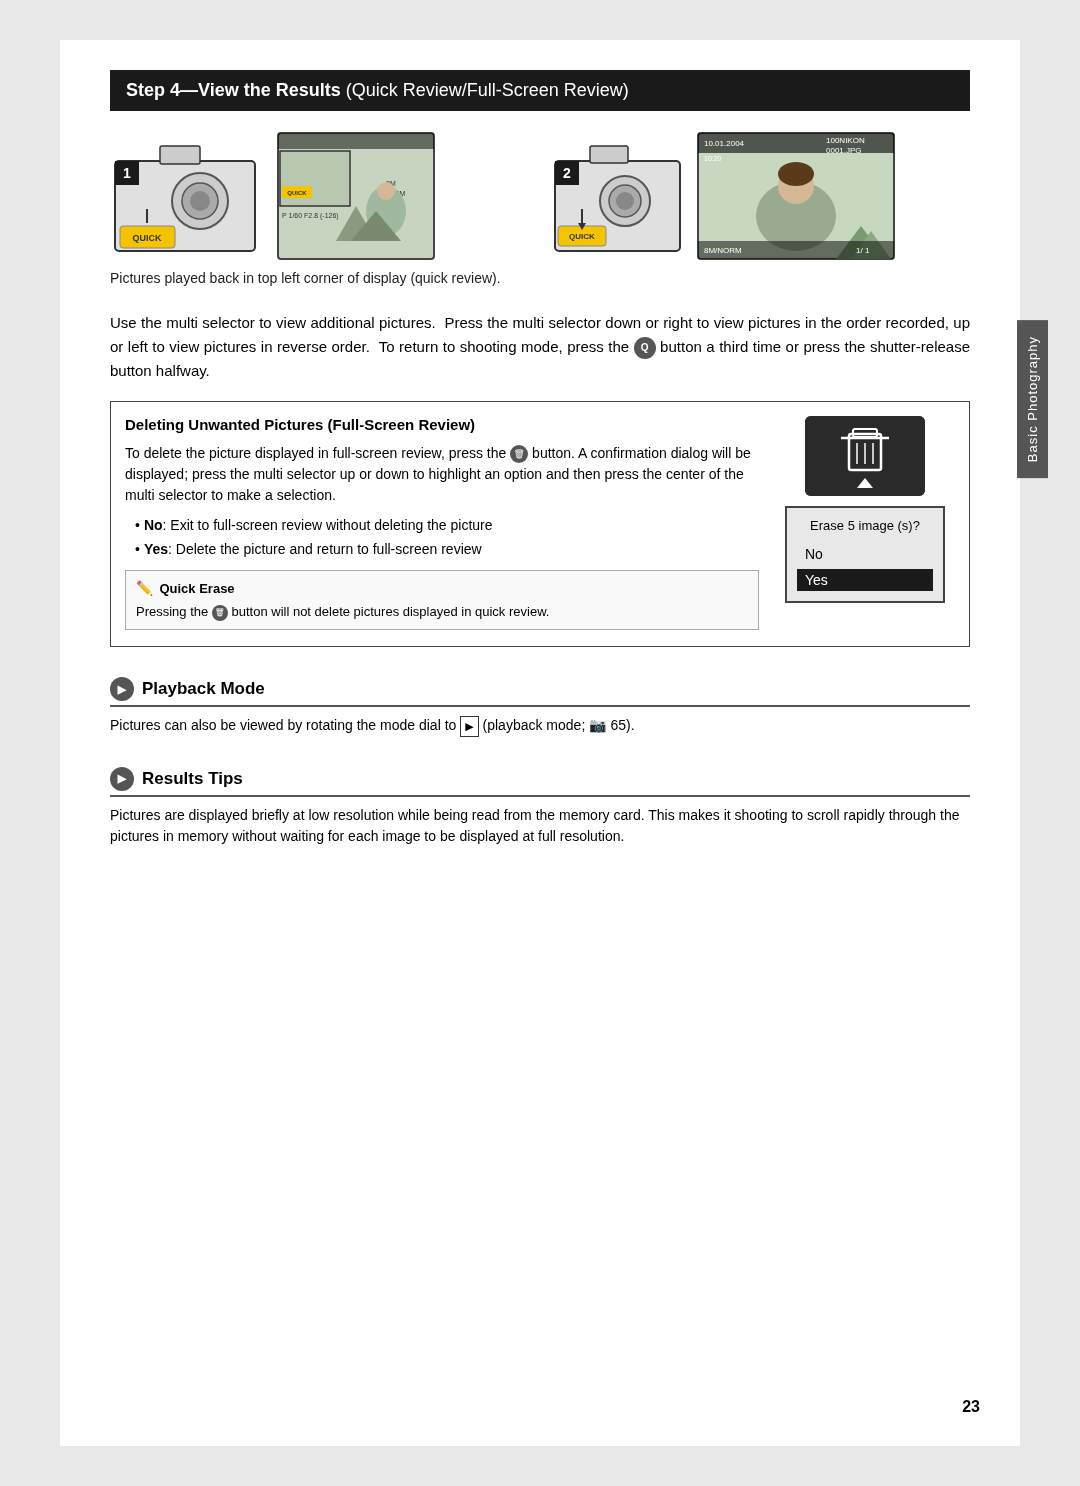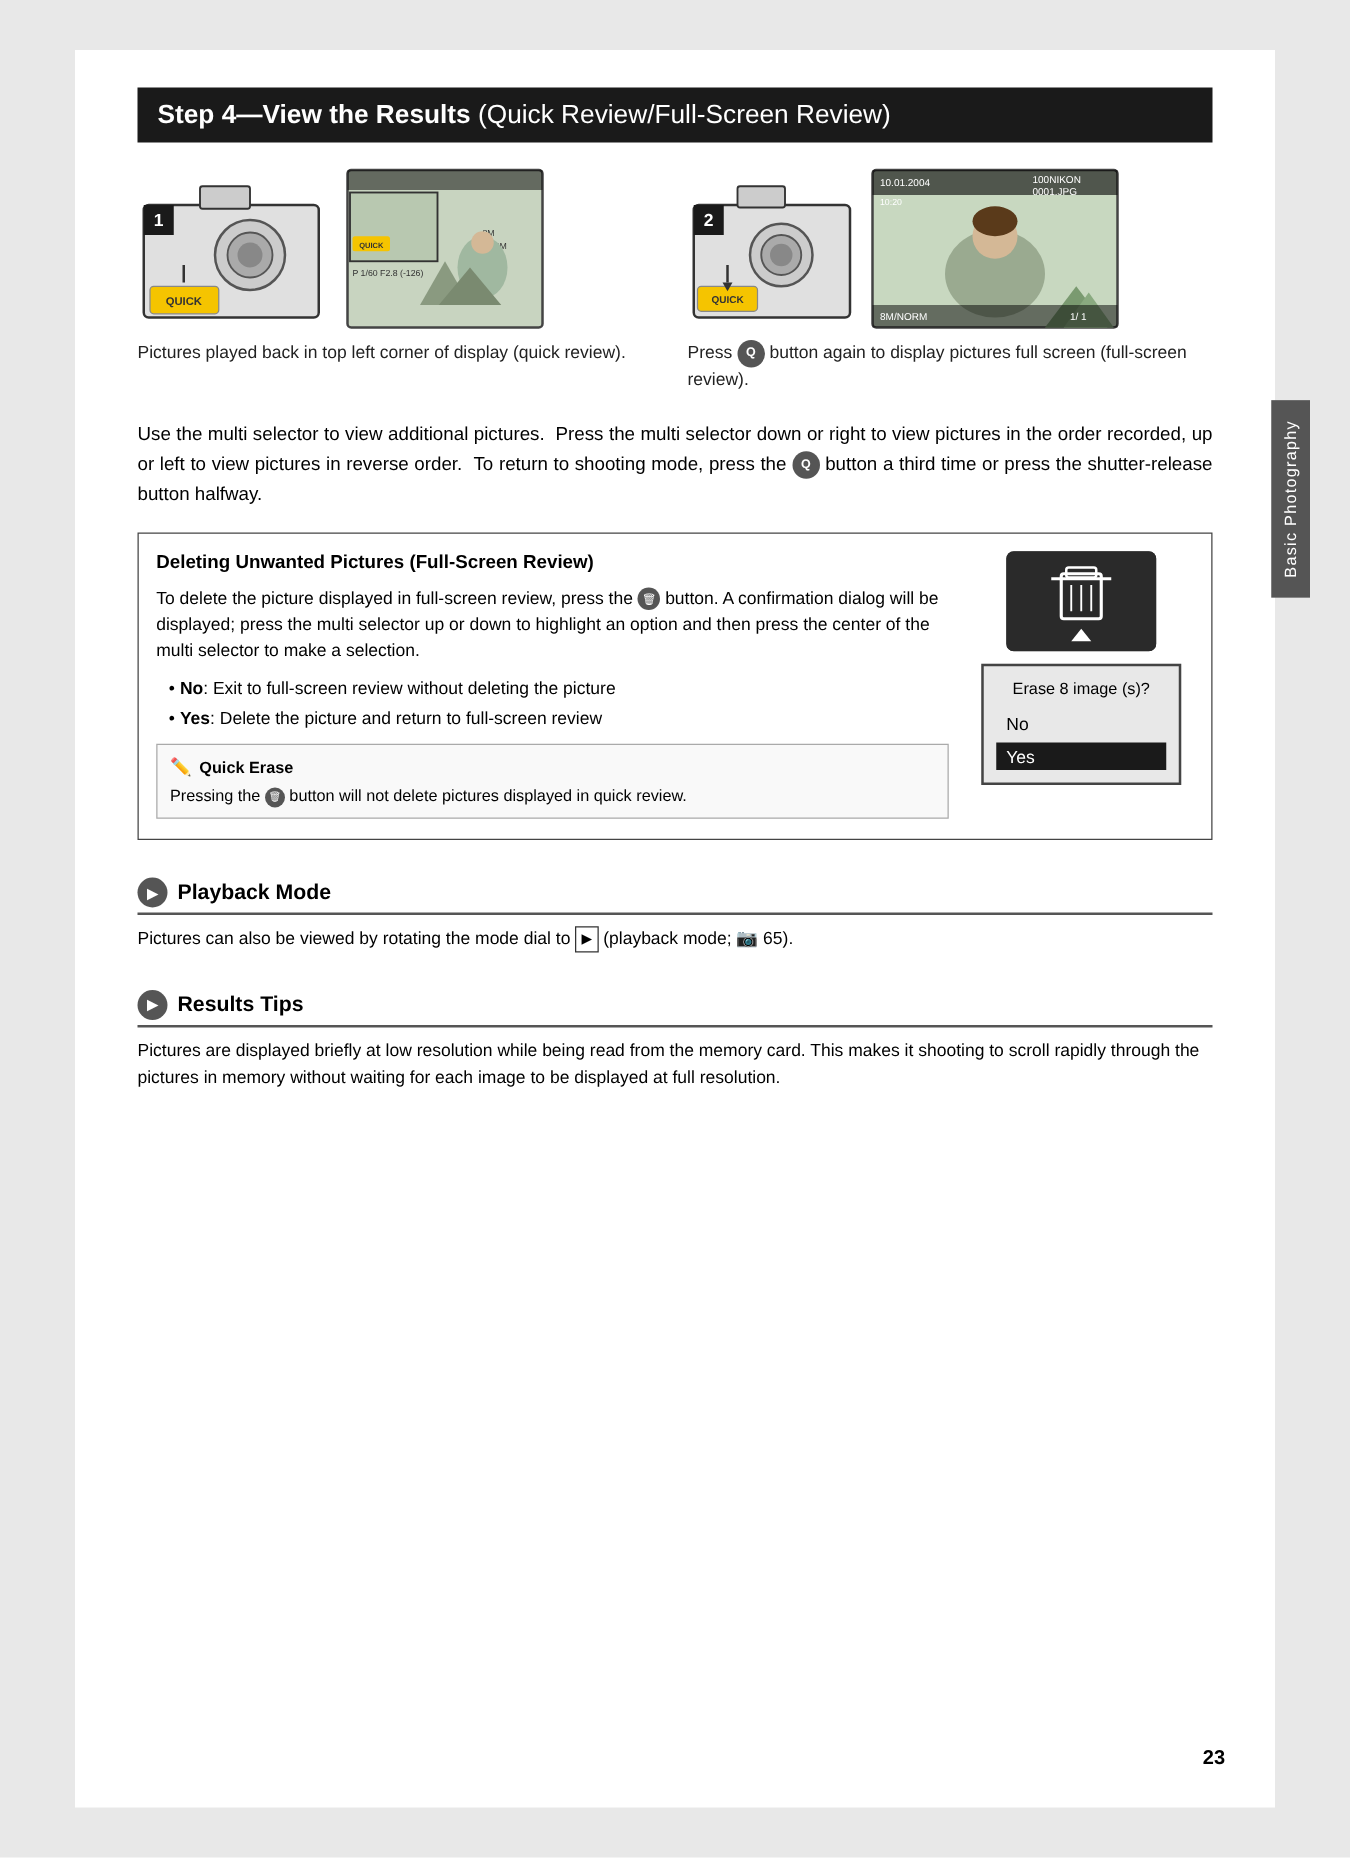--- a/index.html
+++ b/index.html
@@ -17,21 +17,21 @@
       background: #ffffff;
       margin: 40px auto;
       padding: 30px 50px 50px 50px;
       position: relative;
     }
     
     .step-heading {
       background: #1a1a1a;
       color: #ffffff;
       padding: 10px 16px;
-      font-size: 21px;
+      font-size: 18px;
       font-weight: bold;
       margin-bottom: 20px;
     }
     .step-heading span.normal {
       font-weight: normal;
     }
     
     .intro-text {
       font-size: 16px;
       margin-bottom: 20px;
@@ -348,21 +348,20 @@
 
             <polygon points="140,128 165,95 190,128" fill="#7a9a70"></polygon>
             <polygon points="155,128 175,100 195,128" fill="#8aaa80"></polygon>
 
             <rect x="2" y="110" width="196" height="18" fill="rgba(0,0,0,0.5)"></rect>
             <text x="8" y="122" font-size="8" fill="#fff">8M/NORM</text>
             <text x="160" y="122" font-size="8" fill="#fff">1/ 1</text>
           </svg>
         </div>
       </div>
-      <p class="figure-caption">Press <span class="quick-icon-inline">Q</span> button again to display pictures full screen (full-screen review).</p>
     </div>
   </div>
 
   <p class="body-para">
     Use the multi selector to view additional pictures. &nbsp;Press the multi selector down or right to view pictures in the order recorded, up or left to view pictures in reverse order. &nbsp;To return to shooting mode, press the <span class="quick-icon-inline">Q</span> button a third time or press the shutter-release button halfway.
   </p>
 
   <div class="delete-box">
     <div class="delete-content">
       <div class="delete-heading">Deleting Unwanted Pictures (Full-Screen Review)</div>
@@ -395,21 +394,21 @@
           <rect x="48" y="13" width="24" height="8" rx="2" fill="none" stroke="#fff" stroke-width="2"></rect>
           <line x1="52" y1="27" x2="52" y2="48" stroke="#fff" stroke-width="1.5"></line>
           <line x1="60" y1="27" x2="60" y2="48" stroke="#fff" stroke-width="1.5"></line>
           <line x1="68" y1="27" x2="68" y2="48" stroke="#fff" stroke-width="1.5"></line>
 
           <polygon points="60,62 52,72 68,72" fill="#fff"></polygon>
         </svg>
       </div>
 
       <div class="erase-dialog">
-        <p class="erase-dialog-title">Erase 8 image (s)?</p>
+        <p class="erase-dialog-title">Erase 5 image (s)?</p>
         <div class="erase-options">
           <div class="erase-option">No</div>
           <div class="erase-option selected">Yes</div>
         </div>
       </div>
     </div>
   </div>
 
   <div class="playback-section">
     <div class="playback-title">

